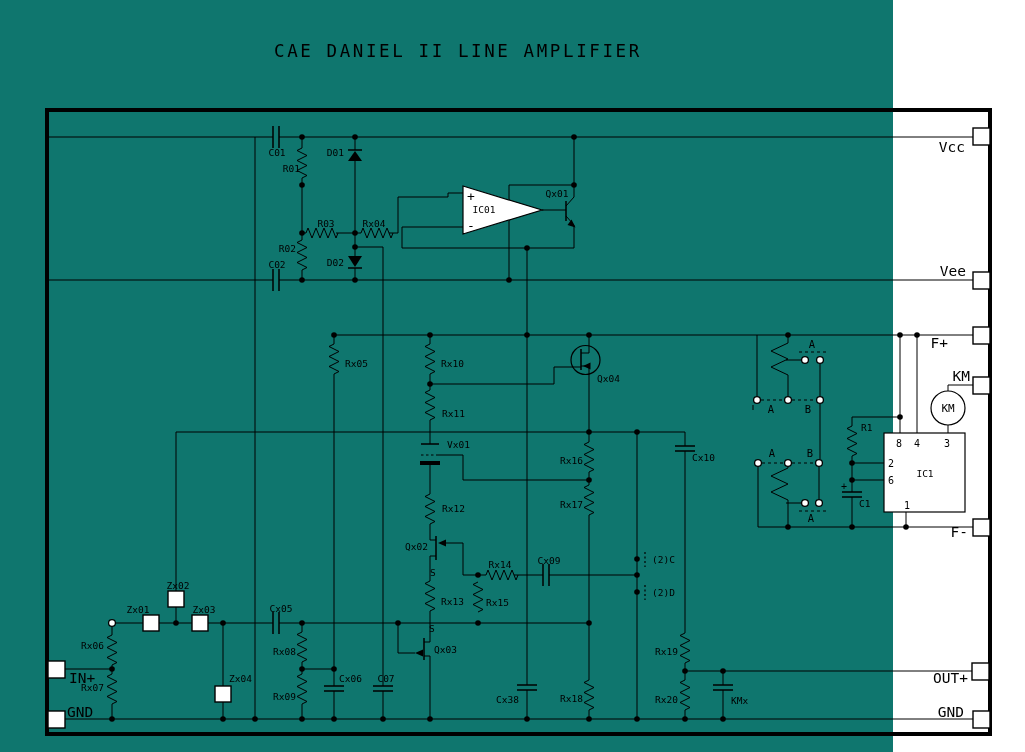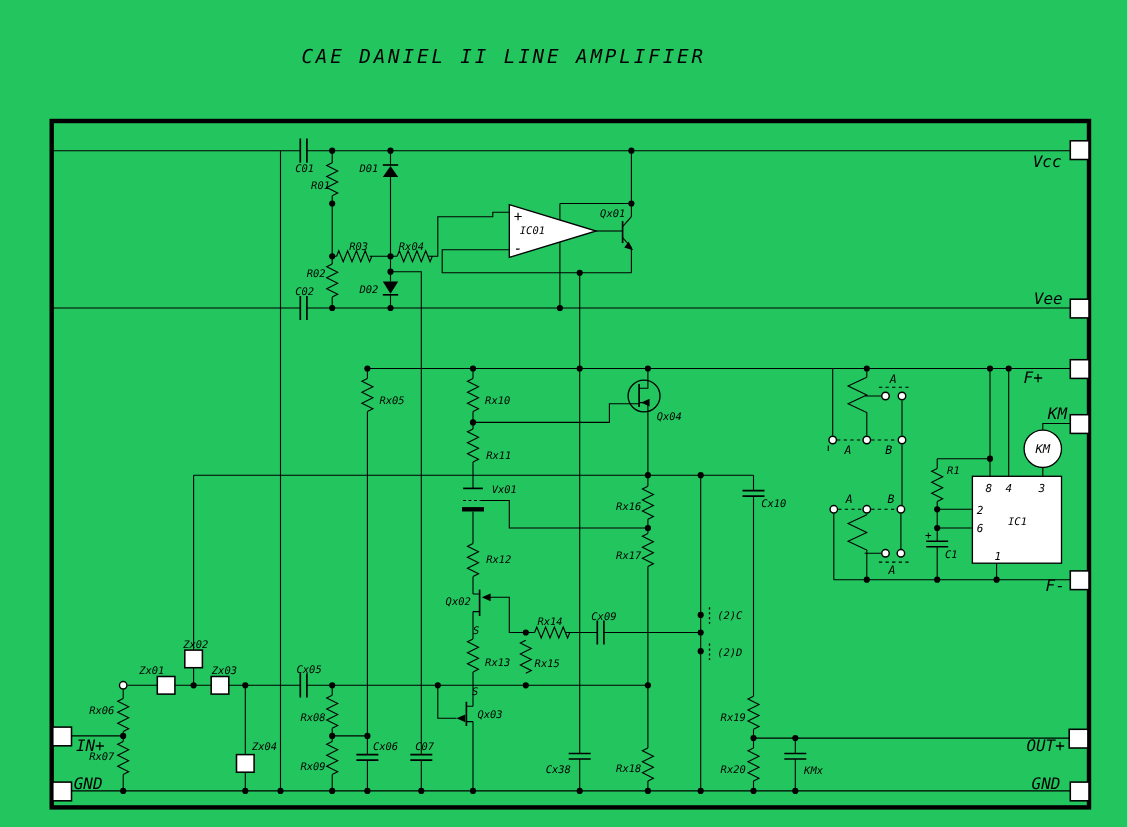--- a/index.html
+++ b/index.html
@@ -1,17 +1,17 @@
 <!DOCTYPE html>
 <html><head>
 <meta charset="utf-8">
 <style>
   html,body{margin:0;padding:0;background:#fff;}
-  .stage{position:relative;width:1025px;height:752px;background:#22c55e;
-         font-family:"DejaVu Sans Mono","Liberation Mono",monospace;font-style:italic;}
+  .stage{position:relative;width:893px;height:752px;background:#0f766e;
+         font-family:"DejaVu Sans Mono","Liberation Mono",monospace;}
   svg{display:block}
   svg text{fill:#000;font-family:"DejaVu Sans Mono","Liberation Mono",monospace;}
   .title{font-size:17.5px;letter-spacing:2.6px;}
   .lbl{font-size:9.5px;}
   .term{font-size:14.5px;}
   .pin{font-size:10px;}
   .ab{font-size:10.5px;}
   .sgn{font-size:13px;}
   .kmc{font-size:11px;}
   .w{stroke:#000;stroke-width:1;fill:none;}

